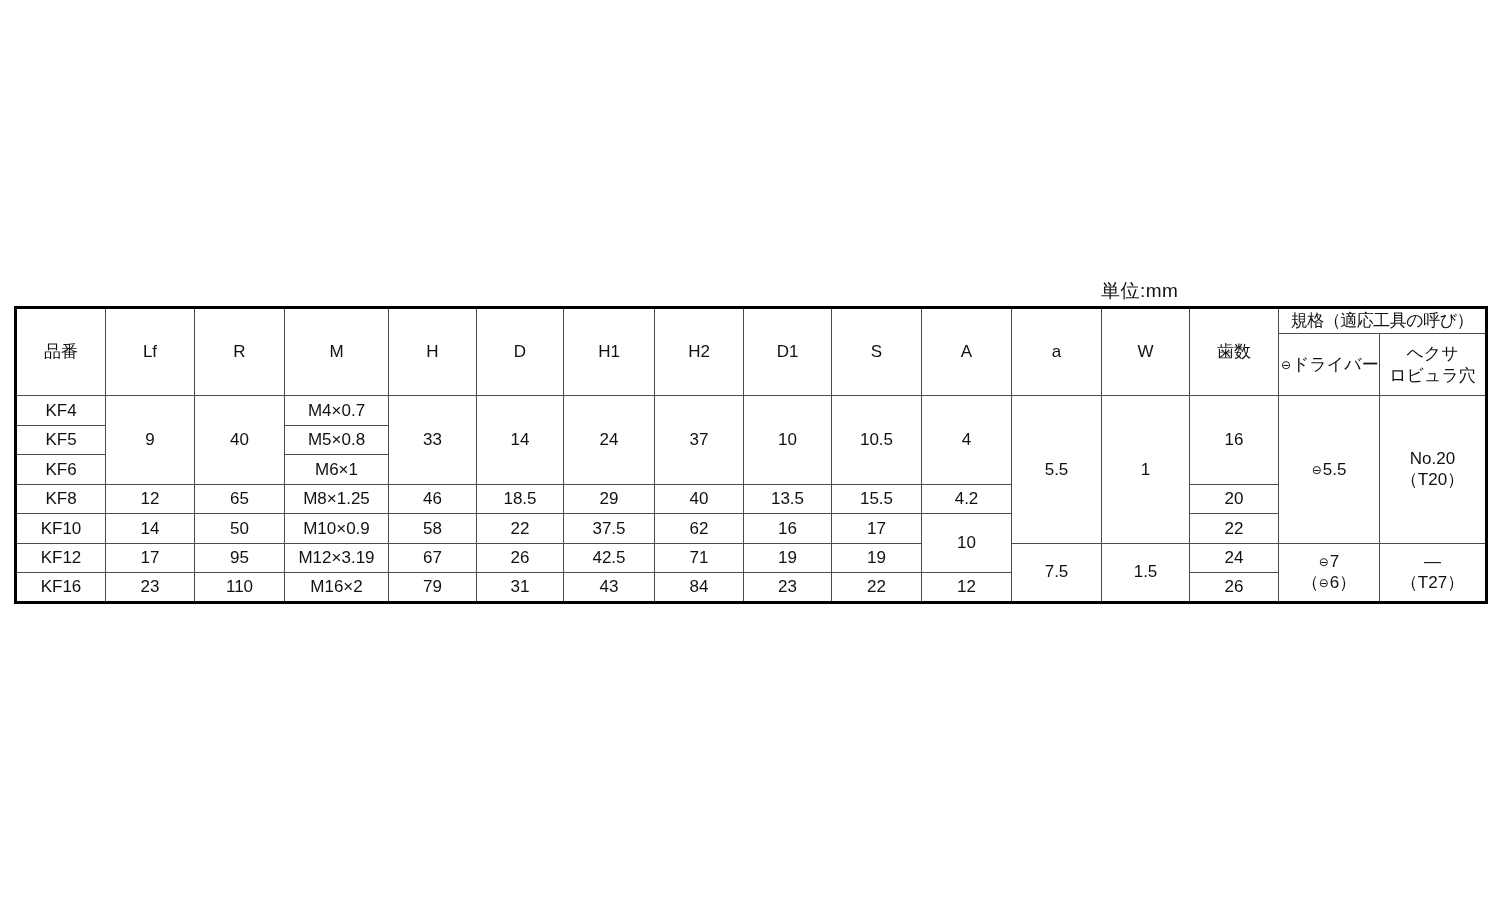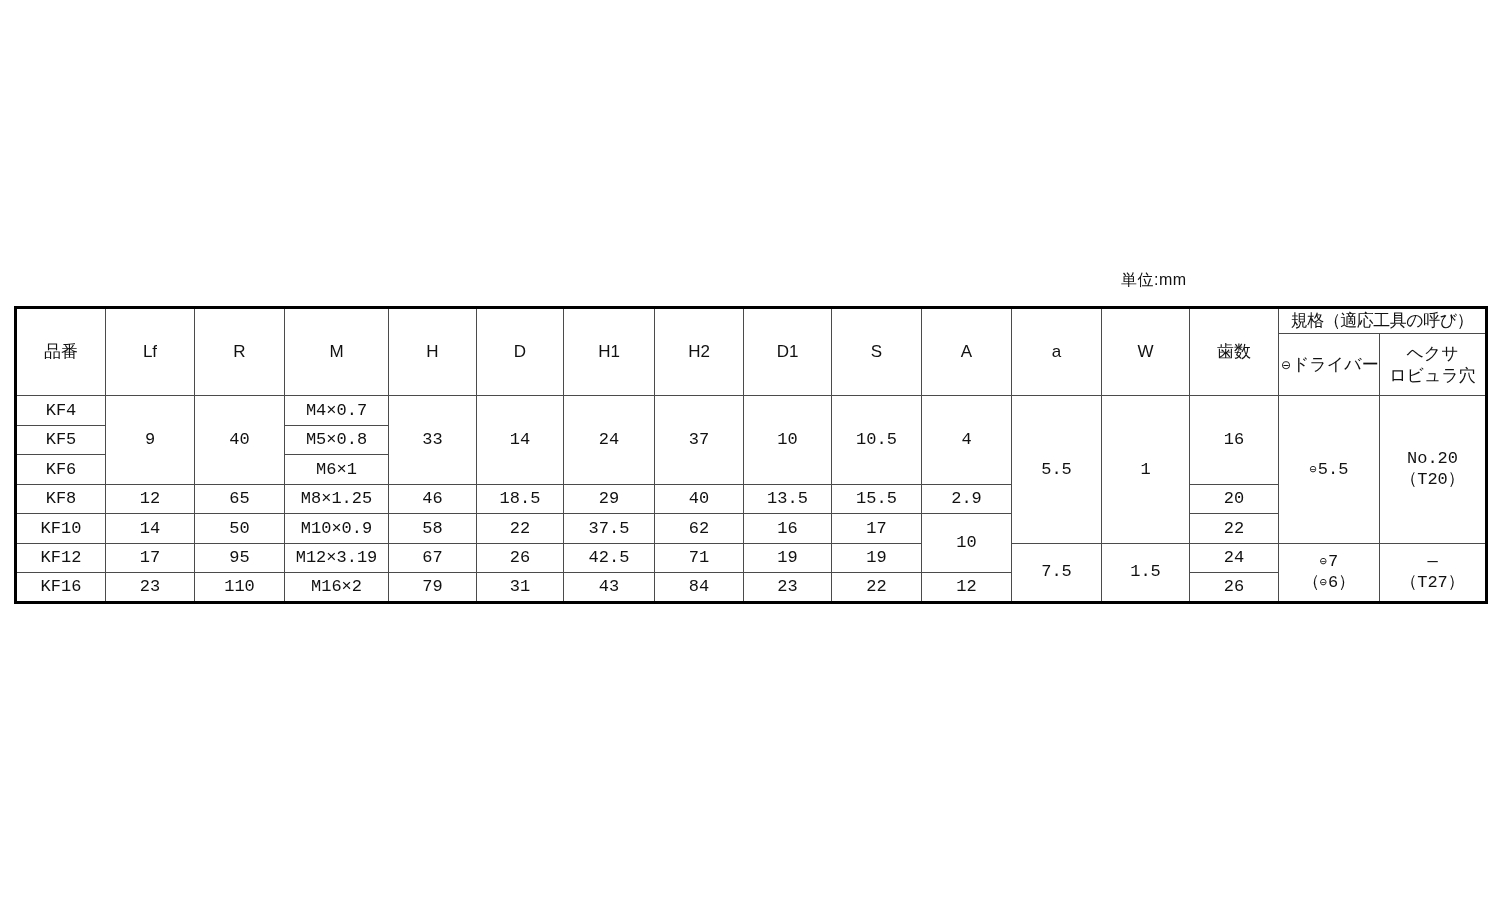--- a/index.html
+++ b/index.html
@@ -12,25 +12,24 @@
     width: 1500px;
     height: 900px;
     background: #ffffff;
     overflow: hidden;
     font-family: "Liberation Sans", "DejaVu Sans", sans-serif;
     color: #111111;
   }
   .unit-label {
     position: absolute;
     left: 1101px;
-    top: 270px;
-    font-size: 16px;
+    top: 278px;
+    font-size: 19px;
     letter-spacing: 0.5px;
     white-space: nowrap;
-    margin-left: 20px;
   }
   table.spec {
     position: absolute;
     left: 14px;
     top: 306px;
     border-collapse: collapse;
     table-layout: fixed;
     width: 1471px;
     border: 3px solid #000000;
   }
@@ -40,21 +39,21 @@
     text-align: center;
     vertical-align: middle;
     font-weight: normal;
     font-size: 17px;
     line-height: 1.25;
     white-space: nowrap;
     overflow: hidden;
   }
   tr.hdr-top { height: 26px; }
   tr.hdr-sub { height: 62px; }
-  tr.data-row { height: 29.5px; font-family: Liberation Mono, monospace; }
+  tr.data-row { height: 29.5px; }
   th.hb { border-bottom: 2px solid #000000; }
   th.group-hdr { font-size: 16px; letter-spacing: -0.5px; margin-left: 40px; }
   th.sub-hdr { font-size: 16px; margin-left: 35px; }
   td.lt-b { border-bottom: 1px solid #9a9a9a; }
   td.lt-t { border-top: 1px solid #9a9a9a; }
   td.two-line, th.two-line { line-height: 1.35; font-size: 16px; }
   .ms {
     font-size: 12px;
     position: relative;
     top: -1px;
@@ -141,21 +140,21 @@
         <td>KF8</td>
         <td>12</td>
         <td>65</td>
         <td>M8×1.25</td>
         <td>46</td>
         <td>18.5</td>
         <td>29</td>
         <td>40</td>
         <td>13.5</td>
         <td>15.5</td>
-        <td>2.9</td>
+        <td>4.2</td>
         <td>20</td>
       </tr>
       <tr class="data-row">
         <td>KF10</td>
         <td>14</td>
         <td>50</td>
         <td>M10×0.9</td>
         <td>58</td>
         <td>22</td>
         <td>37.5</td>

